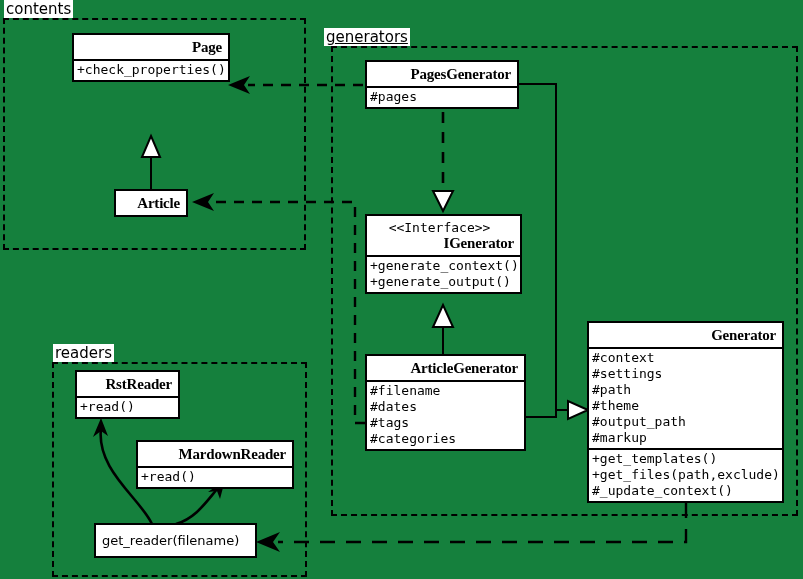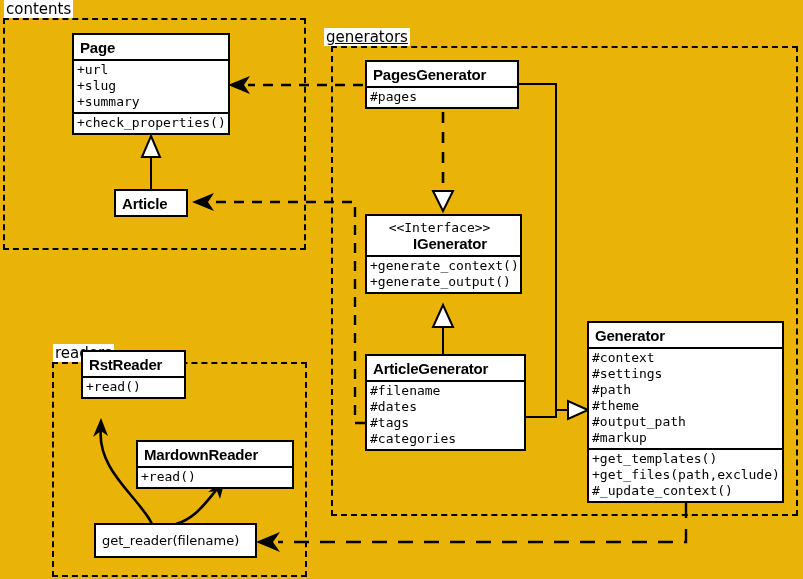--- a/index.html
+++ b/index.html
@@ -7,21 +7,21 @@
     padding: 0;
     background: #ffffff;
   }
   body {
     font-family: "DejaVu Sans", sans-serif;
   }
   #canvas {
     position: relative;
     width: 803px;
     height: 579px;
-    background: #eab308;
+    background: #15803d;
     overflow: hidden;
   }
   
   .package {
     position: absolute;
     border: 2px dashed #000;
     border-style: dashed;
     box-sizing: border-box;
     background: transparent;
   }
@@ -36,26 +36,26 @@
   }
   
   .klass {
     position: absolute;
     border: 2px solid #000;
     background: #ffffff;
     box-sizing: border-box;
     z-index: 5;
   }
   .k-name {
-    text-align: left;
+    text-align: right;
     font-weight: bold;
     font-size: 15px;
     padding: 4px 6px 3px 6px;
     color: #000;
-    font-family: Liberation Sans, sans-serif;
+    font-family: Liberation Serif, serif;
     letter-spacing: -0.2px;
     border-radius: 8px;
   }
   .k-stereotype {
     text-align: center;
     font-weight: normal;
     font-size: 13px;
     padding: 4px 14px 0 6px;
     color: #000;
     font-family: "DejaVu Sans Mono", monospace;
@@ -181,25 +181,20 @@
 
   <div class="package" style="left:331px; top:46px; width:467px; height:470px;"></div>
   <div class="package-label" style="left:324px; top:28px;text-decoration:underline;">generators</div>
 
   <div class="package" style="left:52px; top:362px; width:255px; height:215px;"></div>
   <div class="package-label" style="left:53px; top:344px;">readers</div>
 
   <div class="klass" style="left:72px; top:33px; width:158px;">
     <div class="k-name">Page</div>
     <div class="k-compartment k-sep">
-      <div>+url</div>
-      <div>+slug</div>
-      <div>+summary</div>
-    </div>
-    <div class="k-compartment k-sep">
       <div>+check_properties()</div>
     </div>
   </div>
 
   <div class="klass" style="left:114px; top:189px; width:74px;">
     <div class="k-name">Article</div>
   </div>
 
   <div class="klass" style="left:365px; top:60px; width:154px;">
     <div class="k-name">PagesGenerator</div>
@@ -237,21 +232,21 @@
       <div>#output_path</div>
       <div>#markup</div>
     </div>
     <div class="k-compartment k-sep">
       <div>+get_templates()</div>
       <div>+get_files(path,exclude)</div>
       <div>#_update_context()</div>
     </div>
   </div>
 
-  <div class="klass" style="left:75px; top:350px; width:105px;margin-left:6px;">
+  <div class="klass" style="left:75px; top:370px; width:105px;">
     <div class="k-name">RstReader</div>
     <div class="k-compartment k-sep">
       <div>+read()</div>
     </div>
   </div>
 
   <div class="klass" style="left:136px; top:440px; width:158px;">
     <div class="k-name">MardownReader</div>
     <div class="k-compartment k-sep">
       <div>+read()</div>

